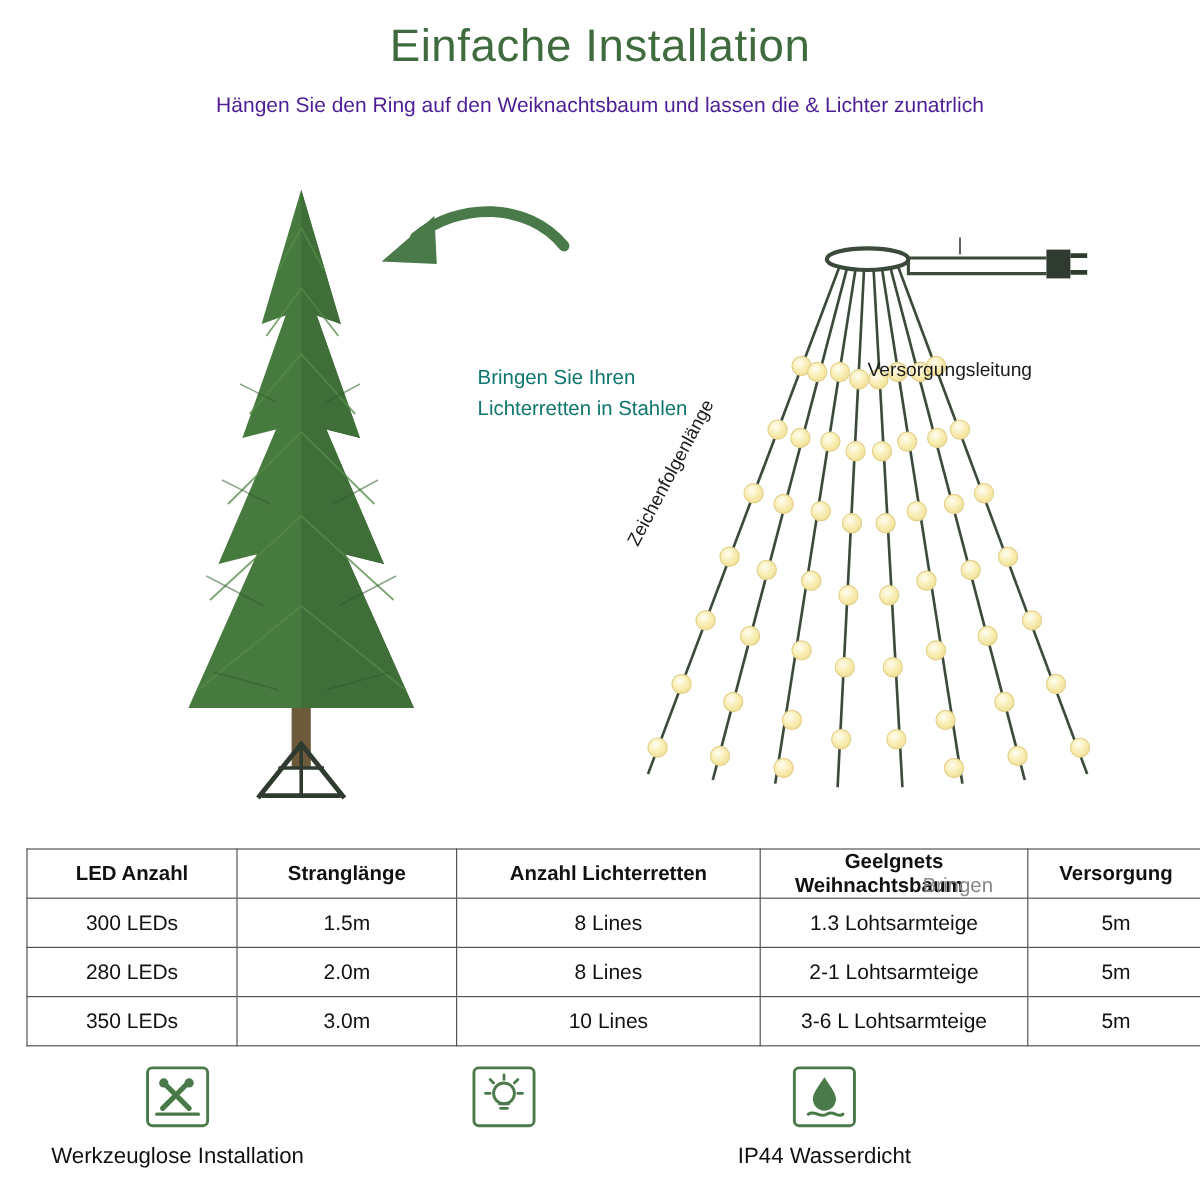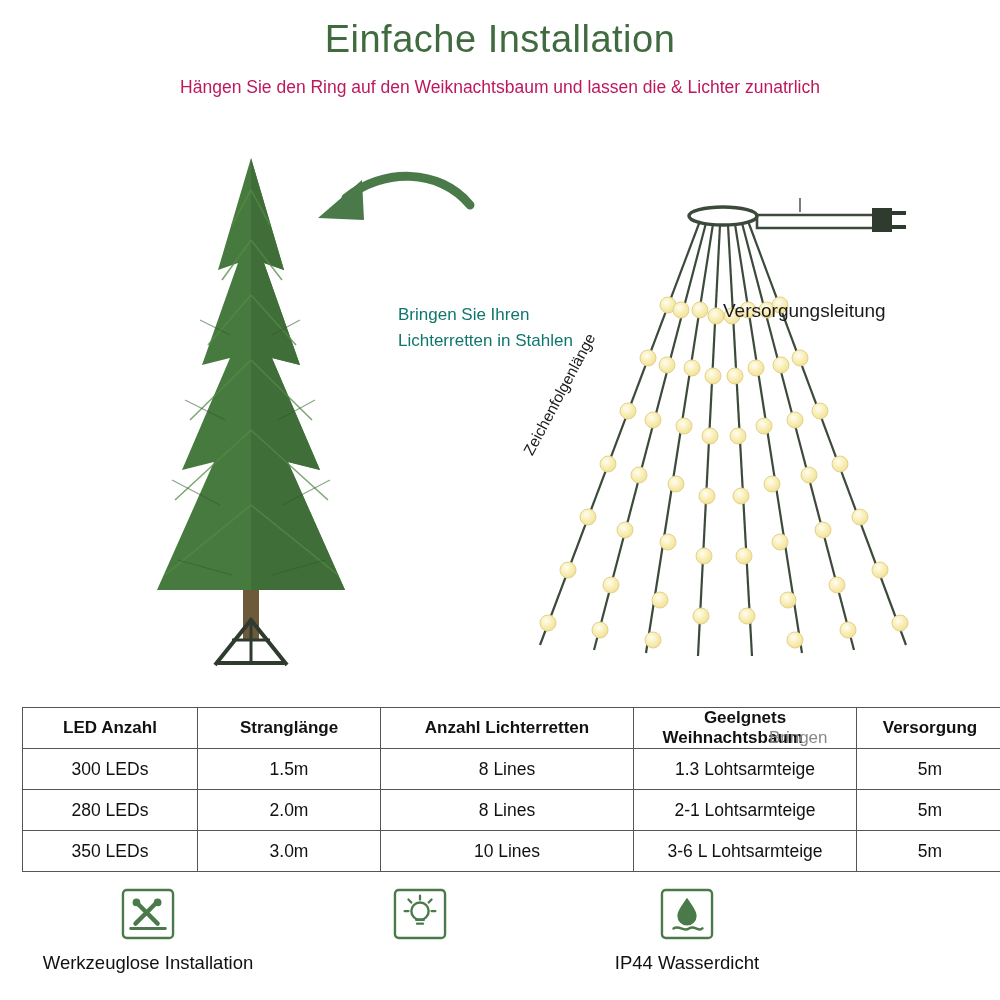--- a/index.html
+++ b/index.html
@@ -21,21 +21,21 @@
     text-align: center;
     font-size: 38px;
     font-weight: normal;
     color: #3f6b3f;
     letter-spacing: 0.5px;
     margin-top: 18px;
   }
   .subtitle {
     text-align: center;
     font-size: 17.5px;
-    color: #be185d;
+    color: #4c1d95;
     margin-top: 16px;
   }
 
   
   .illustration {
     position: absolute;
     left: 0;
     top: 120px;
     width: 1000px;
     height: 570px;
@@ -52,21 +52,21 @@
     top: 182px;
     font-size: 17px;
     line-height: 26px;
     color: #0f766e;
     width: 270px;
   }
   .supply-label {
     position: absolute;
     left: 723px;
     top: 180px;
-    font-size: 19px;
+    font-size: 16px;
     color: #1a1a1a;
     white-space: nowrap;
   }
   .seq-label {
     position: absolute;
     left: 520px;
     top: 330px;
     font-size: 15.5px;
     color: #1a1a1a;
     transform: rotate(-62deg);

